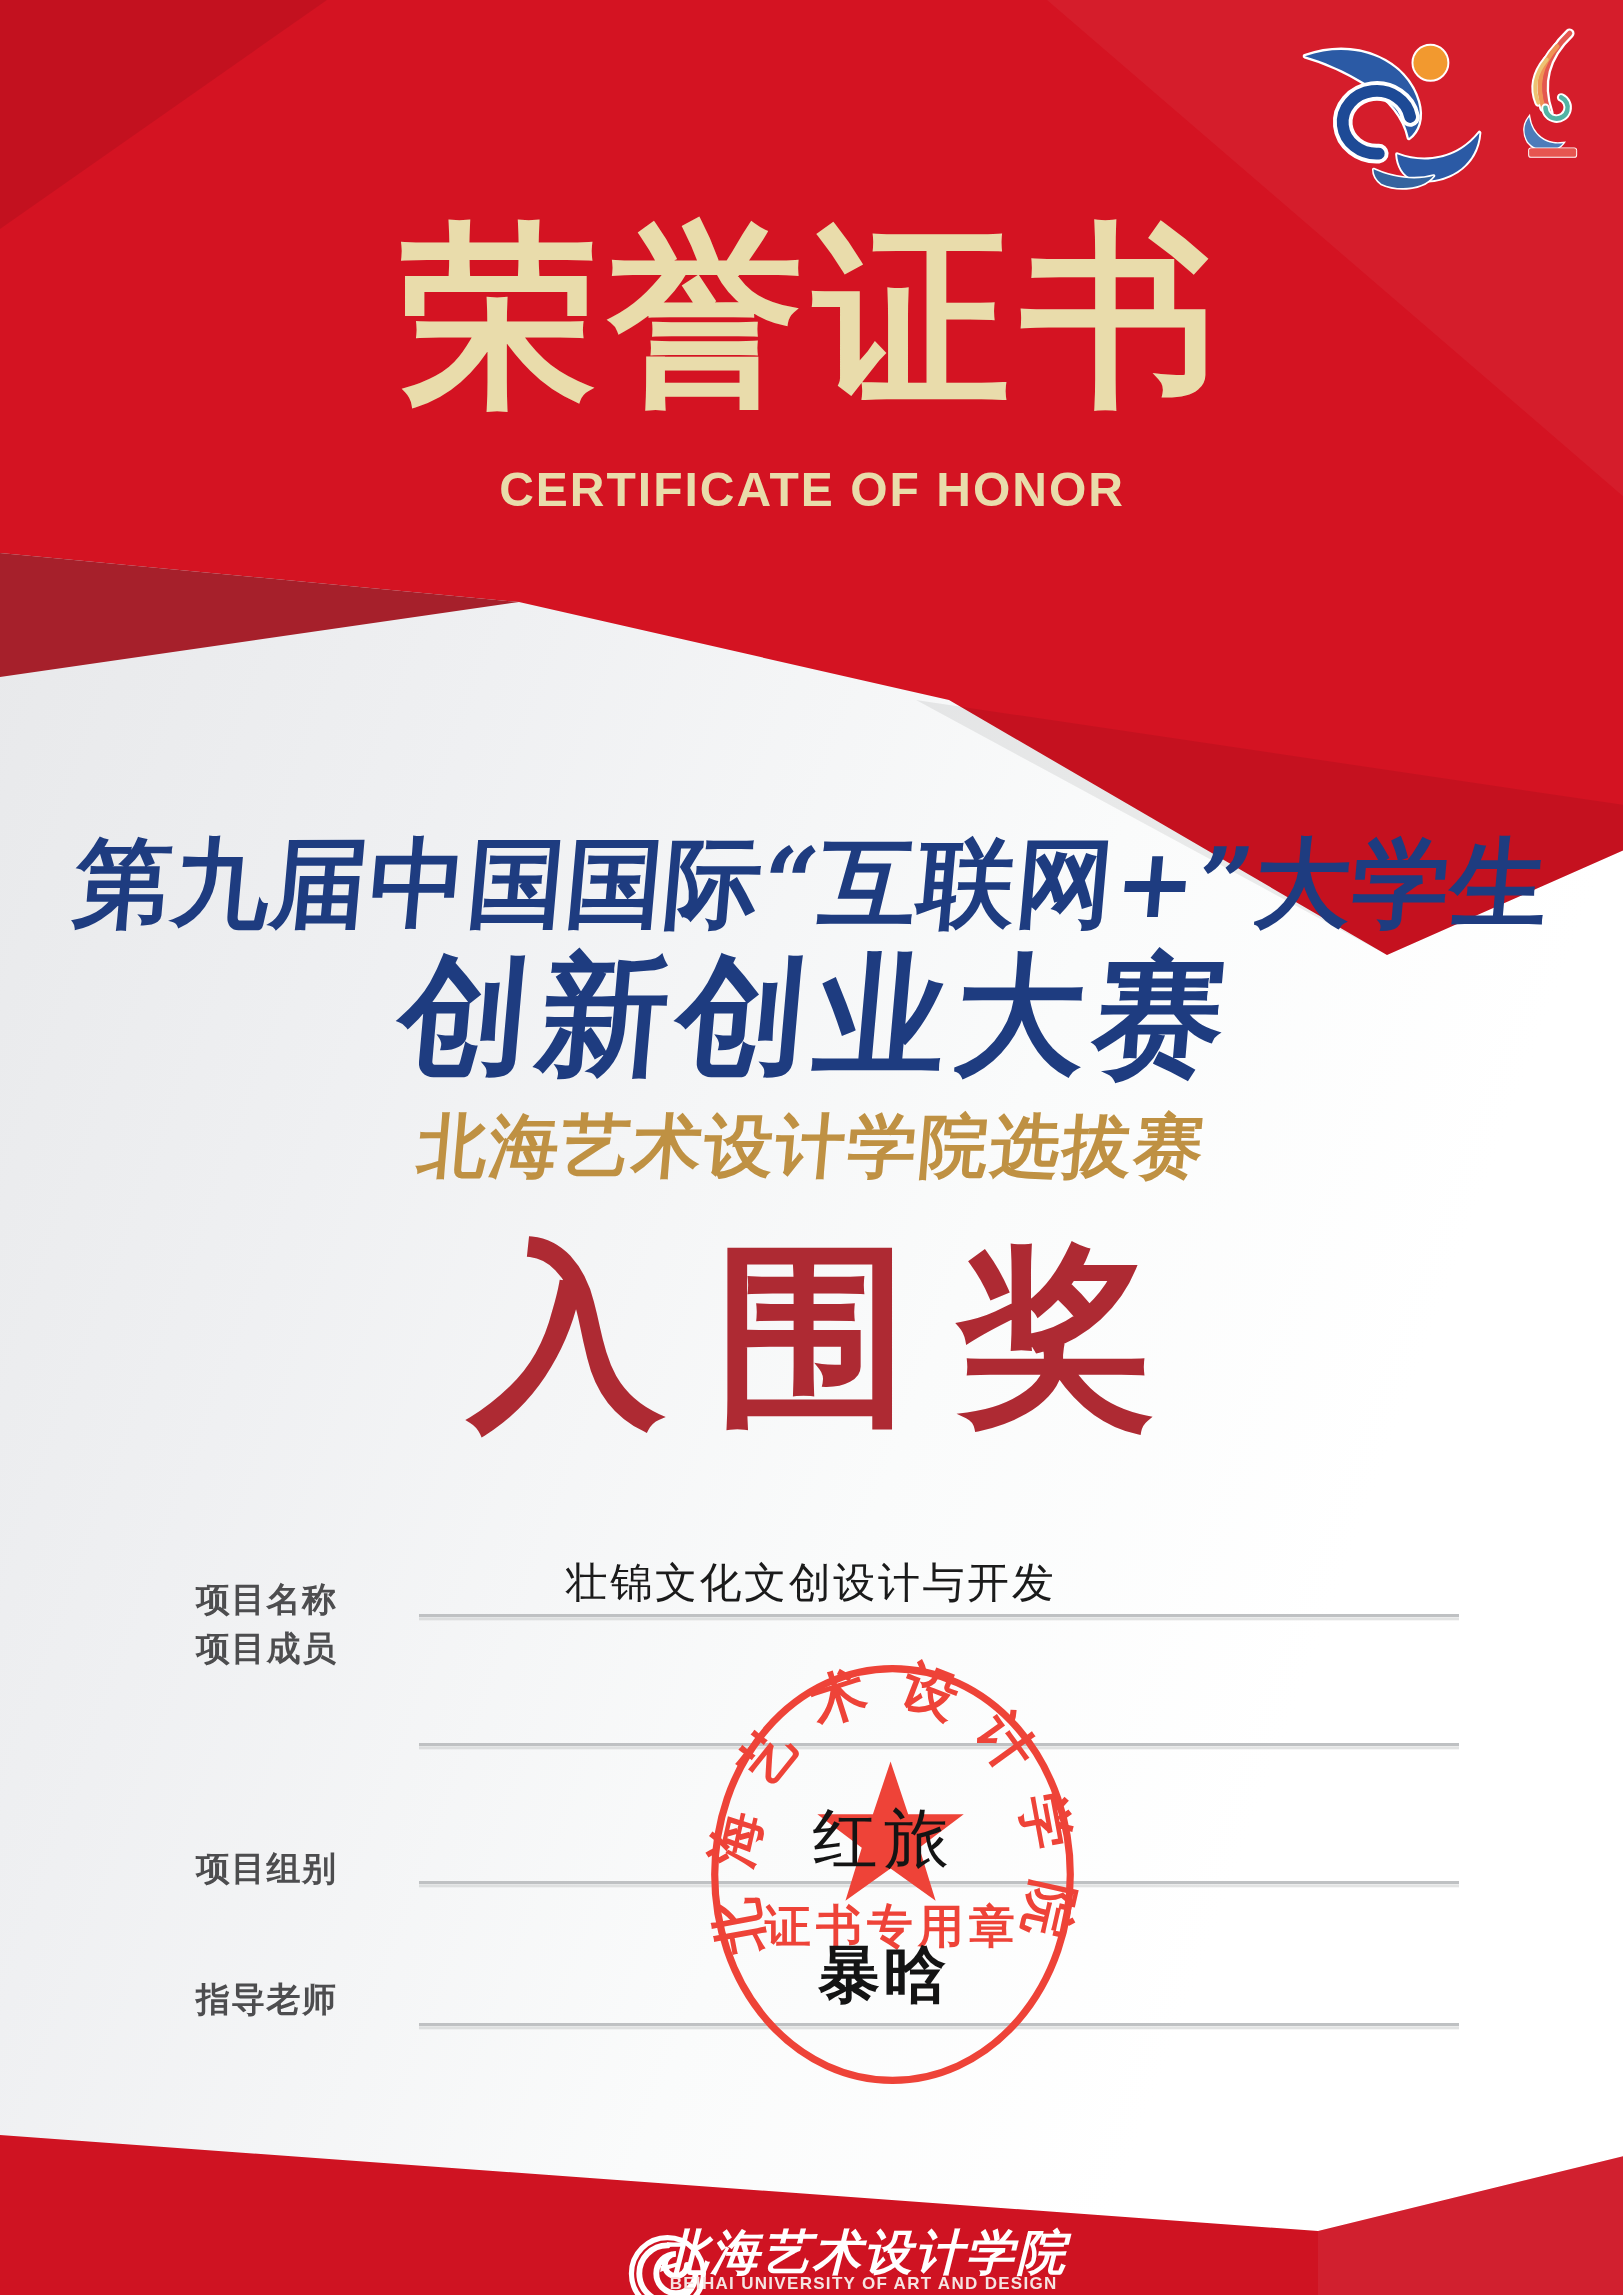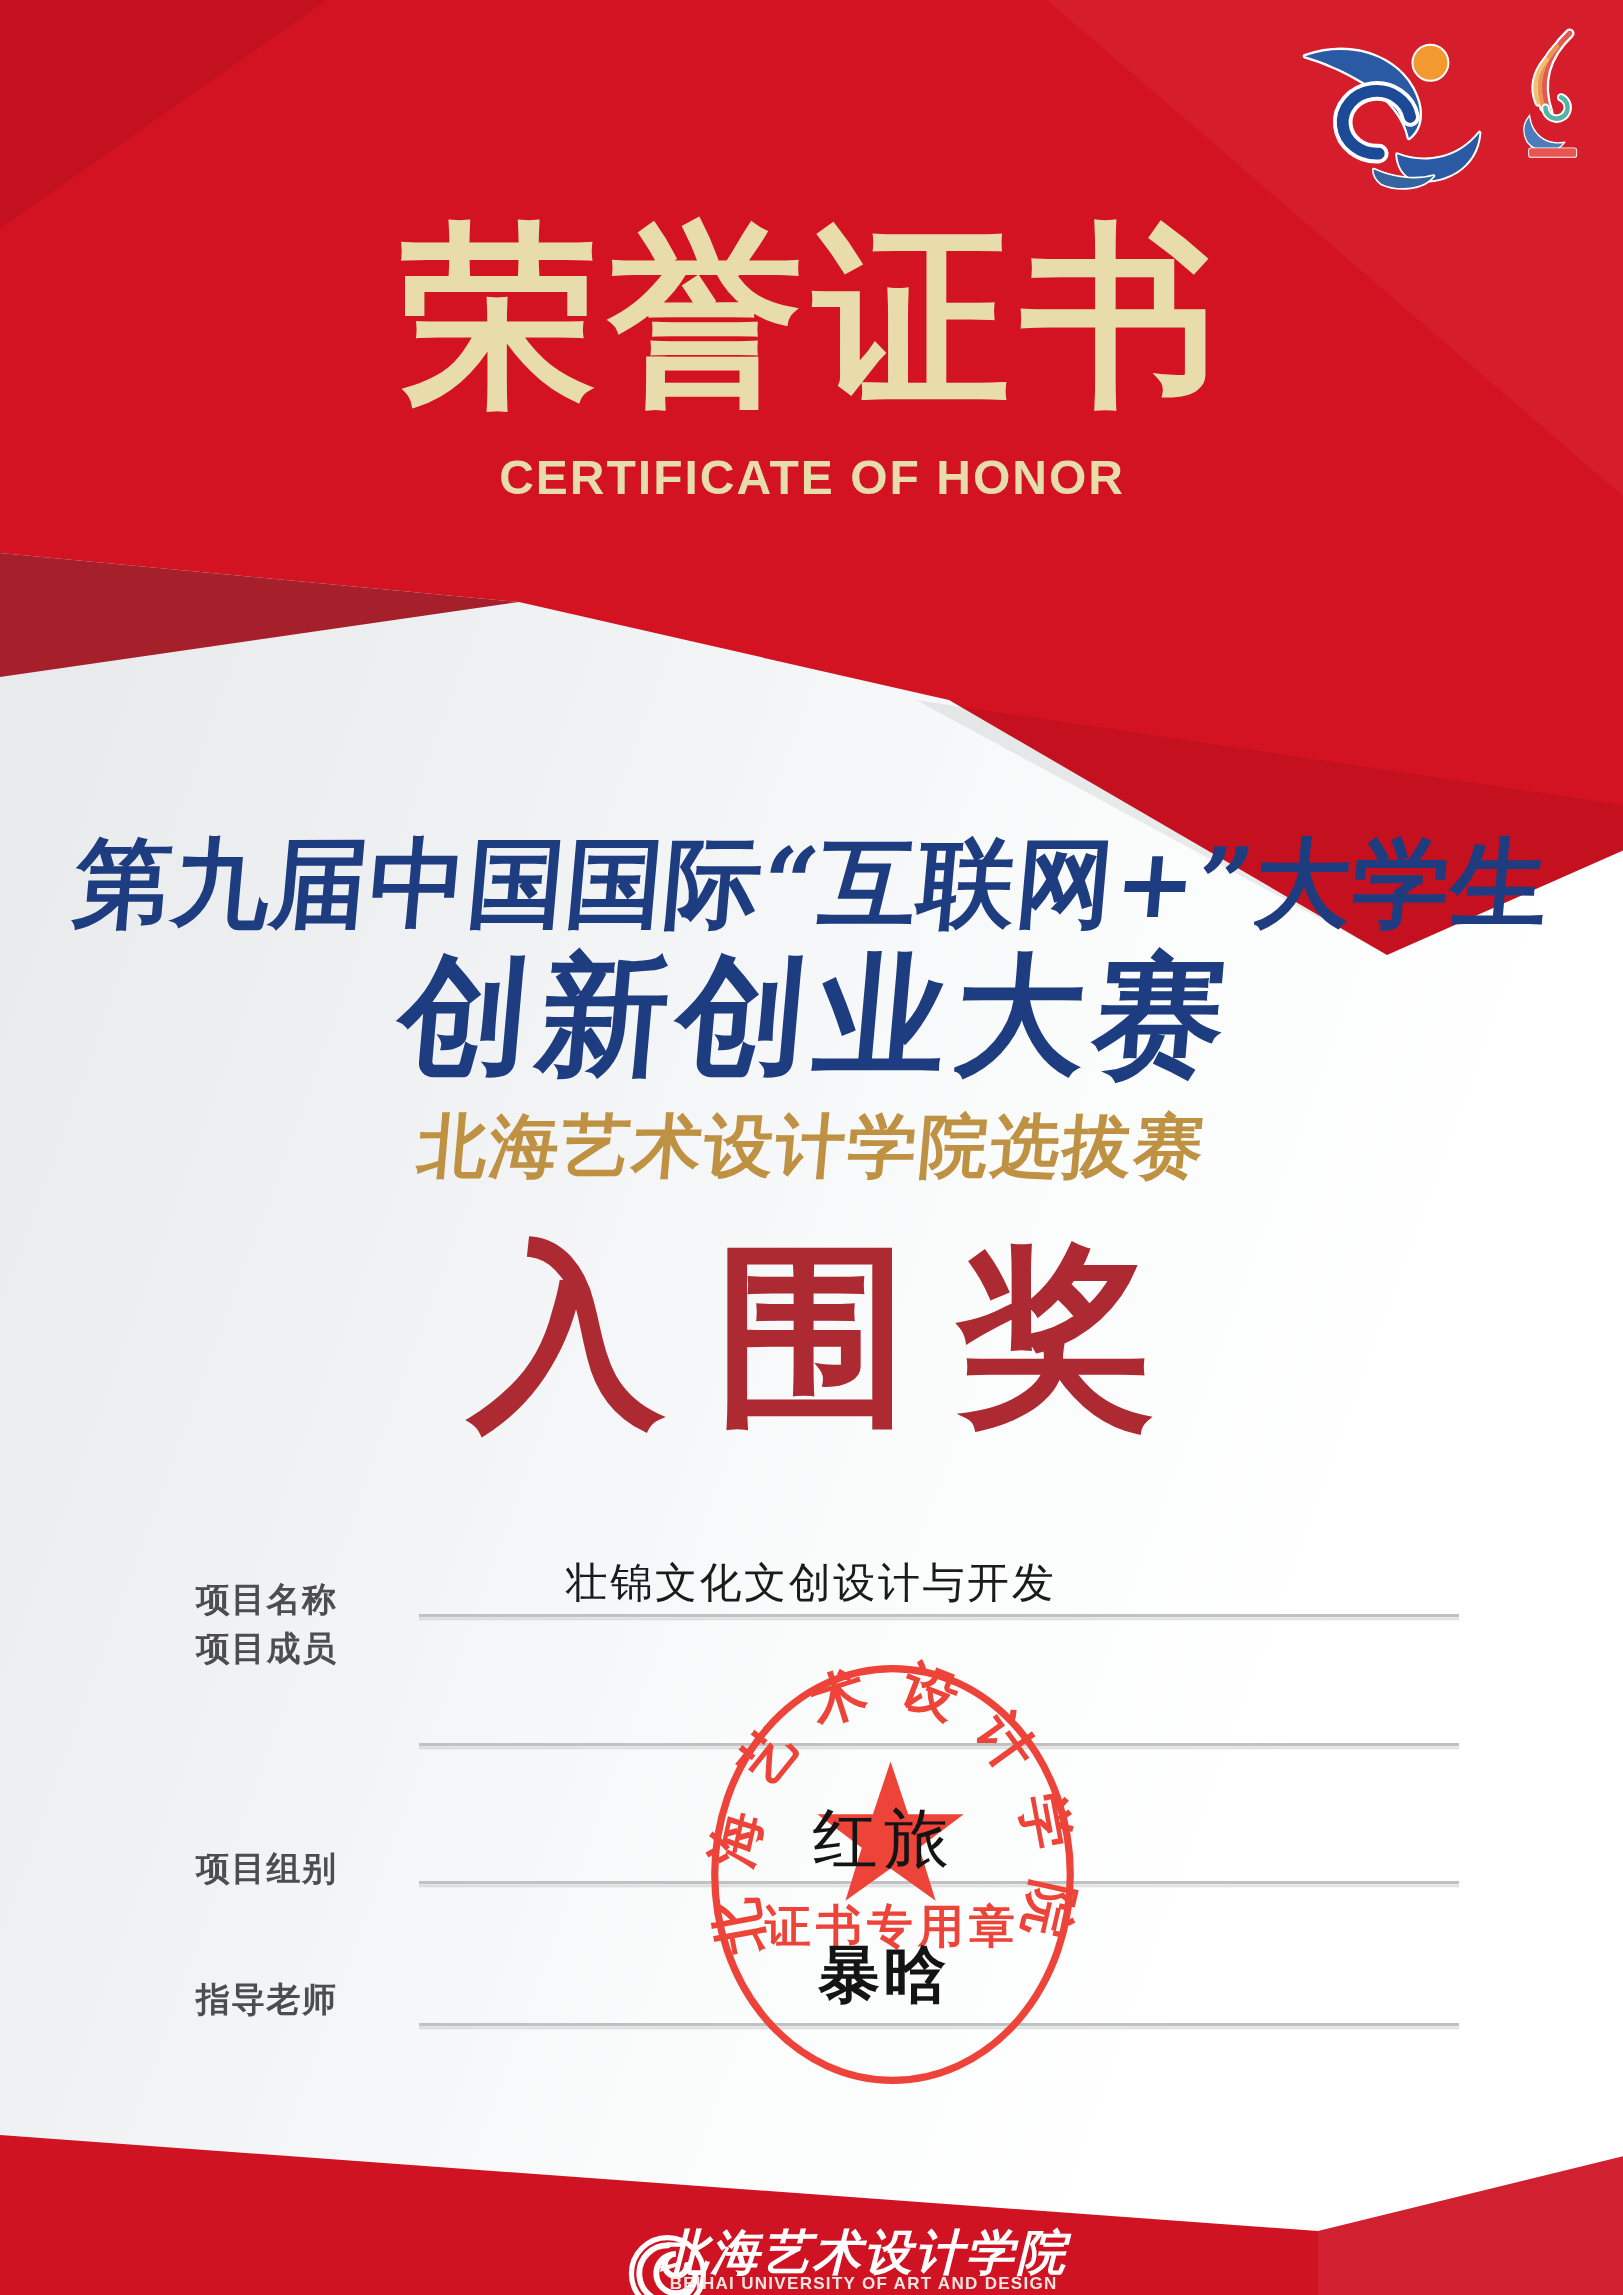--- a/index.html
+++ b/index.html
@@ -12,21 +12,21 @@
   #red-main   { background:#d41322; clip-path:polygon(0 0,1624px 0,1624px 850px,1387px 955px,949px 700px,519px 602px,0 553px); }
   #red-facet-tl { background:rgba(0,0,0,.08); clip-path:polygon(0 0,327px 0,0 229px); }
   #red-facet-top { background:rgba(255,255,255,.045); clip-path:polygon(1047px 0,1624px 0,1624px 497px); }
   #red-facet-right { background:rgba(0,0,0,.07); clip-path:polygon(916px 700px,1624px 805px,1624px 850px,1387px 955px); }
   #red-wedge  { background:#a6202b; clip-path:polygon(0 553px,519px 602px,0 677px); }
   #footer-band  { background:#cf1322; clip-path:polygon(0 2135px,1318px 2231px,1624px 2156px,1624px 2295px,0 2295px); }
   #footer-facet { background:rgba(255,255,255,.06); clip-path:polygon(1318px 2231px,1624px 2156px,1624px 2295px,1318px 2295px); }
 
   .ctr { position:absolute; left:0; right:0; text-align:center; white-space:nowrap; line-height:1; }
   .cert-title { top:219px; font-size:196px; font-weight:bold; color:#e9dcab; letter-spacing:10.5px; padding-left:4px;text-align:center; }
-  .cert-sub   { top:454px; font-size:48px; font-weight:bold; color:#e9dcab; letter-spacing:2px; }
+  .cert-sub   { top:466px; font-size:48px; font-weight:bold; color:#e9dcab; letter-spacing:2px; }
 
   .serifcn { font-family:"DejaVu Serif","Liberation Serif",serif; font-weight:bold; }
   .h-blue1 { top:835px; font-size:97px; color:#1e3c80; transform:skewX(-5deg); letter-spacing:1.3px; }
   .h-blue2 { top:950px; font-size:131px; color:#1e3c80; transform:skewX(-5deg); letter-spacing:7.9px; padding-left:7.9px; }
   .h-gold  { top:1111px; font-size:69px; color:#bf9143; transform:skewX(-5deg); letter-spacing:2.6px; }
   .award   { top:1236px; font-size:196px; color:#ae2a33; letter-spacing:49px; padding-left:49px; }
 
   .f-label { position:absolute; left:196px; font-size:34px; font-weight:bold; color:#4d4d4f; letter-spacing:1.3px; white-space:nowrap; z-index:2; }
   #lbl-1 { top:1577px; } #lbl-2 { top:1626px; } #lbl-3 { top:1846px; } #lbl-4 { top:1977px; }
   .f-line { position:absolute; left:419px; width:1040px; height:2.6px; background:#bfc1c3; box-shadow:0 3.3px 0 rgba(190,192,194,.45); z-index:2; }

